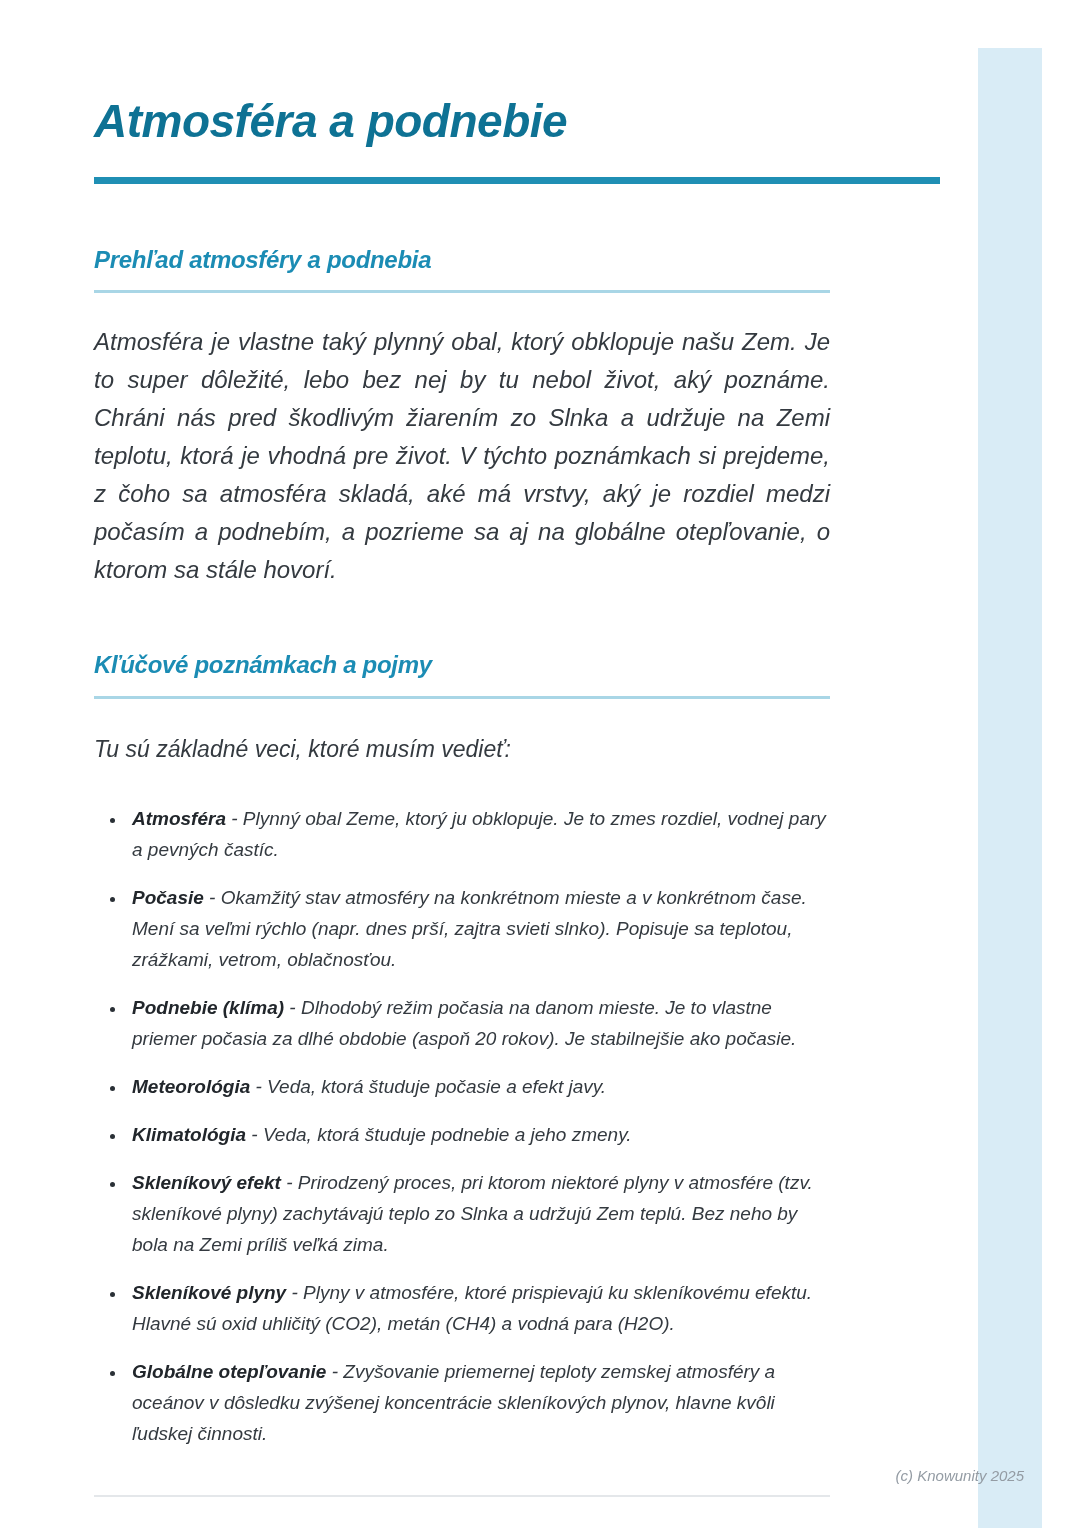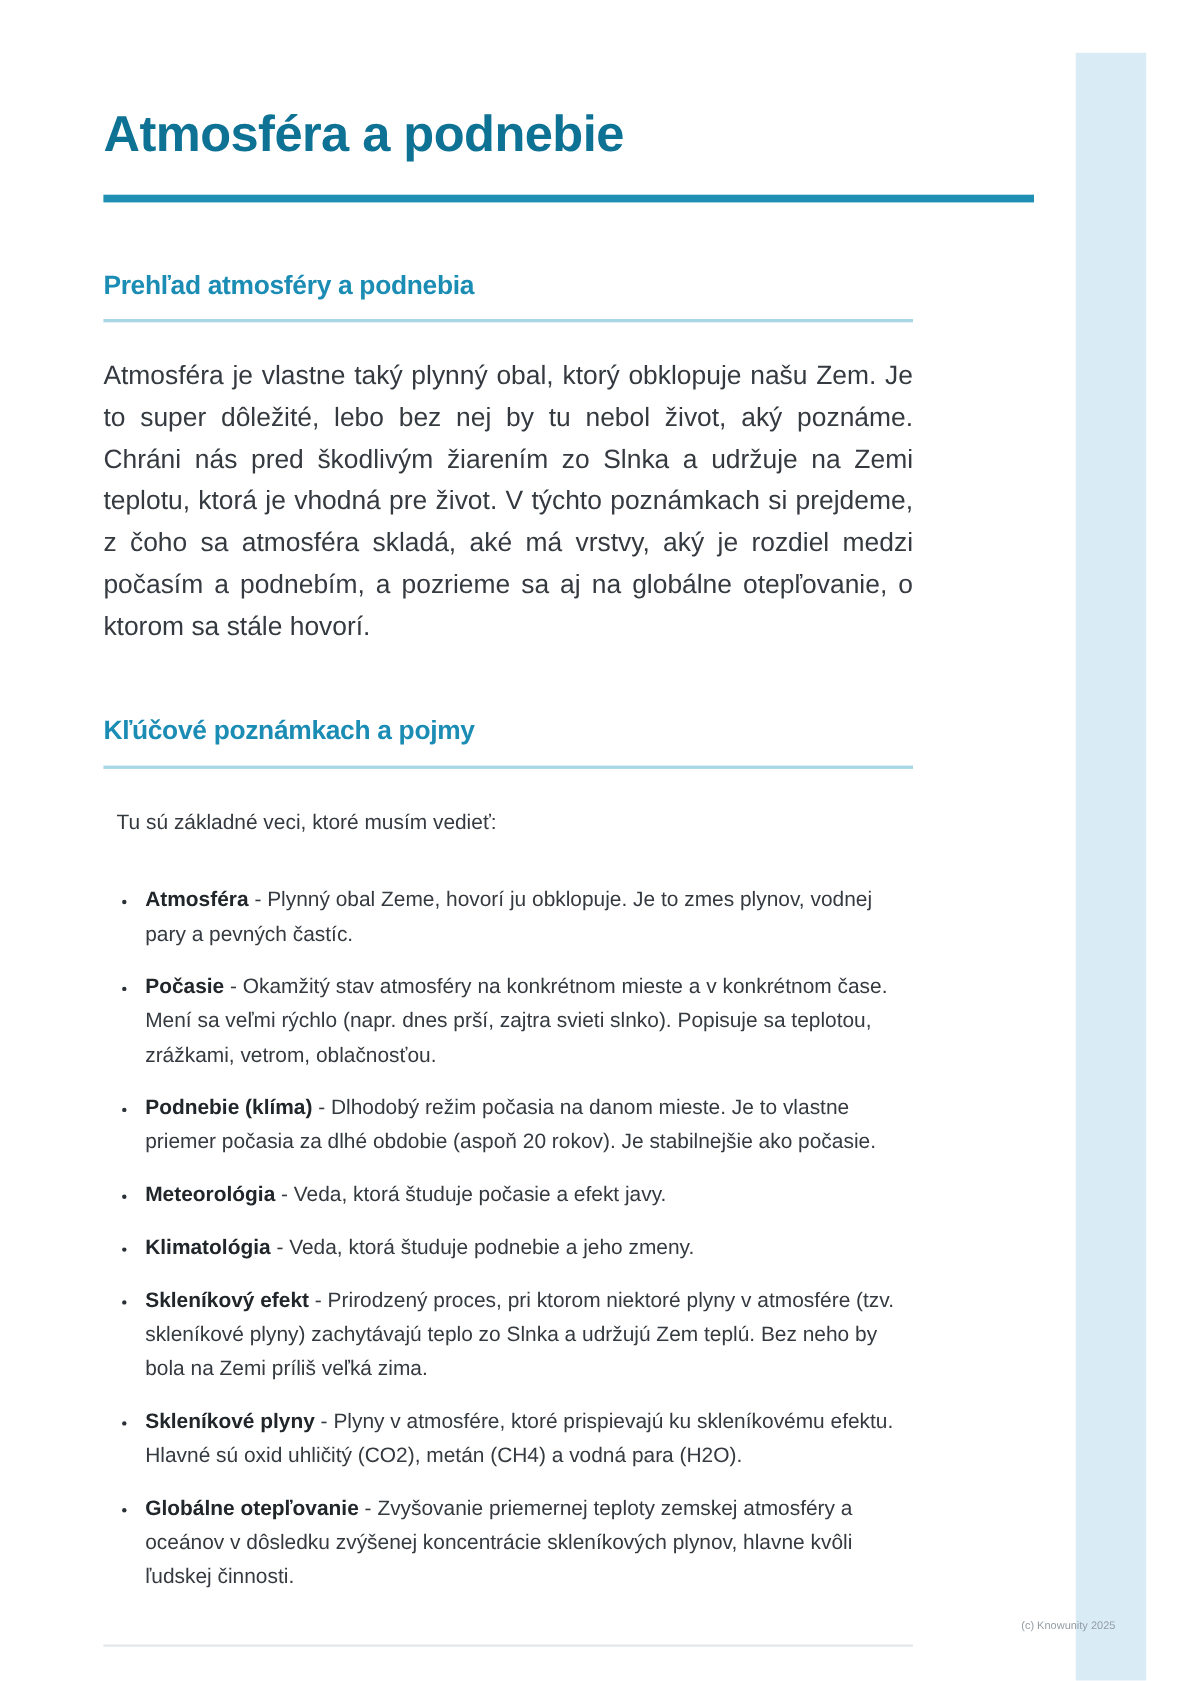--- a/index.html
+++ b/index.html
@@ -15,20 +15,21 @@
   }
   *{box-sizing:border-box;}
   html,body{margin:0;padding:0;background:#ffffff;}
   body{font-family:"Liberation Sans", sans-serif;}
   .page{
     position:relative;
     width:1080px;
     height:1528px;
     background:#ffffff;
     overflow:hidden;
+    font-style:italic;
   }
   .side-stripe{
     position:absolute;
     top:48px;
     right:38px;
     width:64px;
     height:1480px;
     background:var(--stripe);
   }
   .content{
@@ -67,22 +68,22 @@
   .lead-paragraph{
     width:736px;
     margin:30px 0 0 0;
     font-size:24px;
     line-height:38px;
     color:var(--text);
     text-align:justify;
   }
   .list-intro{
     width:736px;
-    margin:36px 0 0 12px;
-    font-size:19px;
+    margin:36px 0 0 0;
+    font-size:23px;
     line-height:28px;
     color:var(--text);
   }
   .definitions-list{
     margin:40px 0 0 0;
     padding:0 0 0 32px;
     width:736px;
     list-style:disc;
   }
   .definitions-list li{
@@ -102,23 +103,23 @@
     margin-top:39px;
   }
   .bottom-divider{
     width:736px;
     height:2px;
     background:var(--divider);
     margin-top:46px;
   }
   .page-footer{
     position:absolute;
-    right:66px;
+    right:56px;
     bottom:44px;
-    font-size:10px;
+    font-size:15px;
     color:var(--footer);
   }
 </style>
 </head>
 <body>
 
 <div class="page">
   <div class="side-stripe"></div>
 
   <div class="content">
@@ -127,21 +128,21 @@
 
     <h2 class="section-heading">Prehľad atmosféry a podnebia</h2>
     <div class="heading-rule"></div>
     <p class="lead-paragraph">Atmosféra je vlastne taký plynný obal, ktorý obklopuje našu Zem. Je to super dôležité, lebo bez nej by tu nebol život, aký poznáme. Chráni nás pred škodlivým žiarením zo Slnka a udržuje na Zemi teplotu, ktorá je vhodná pre život. V týchto poznámkach si prejdeme, z čoho sa atmosféra skladá, aké má vrstvy, aký je rozdiel medzi počasím a podnebím, a pozrieme sa aj na globálne otepľovanie, o ktorom sa stále hovorí.</p>
 
     <h2 class="section-heading">Kľúčové poznámkach a pojmy</h2>
     <div class="heading-rule"></div>
     <p class="list-intro">Tu sú základné veci, ktoré musím vedieť:</p>
 
     <ul class="definitions-list">
-      <li><span class="term">Atmosféra</span><span> - Plynný obal Zeme, hovorí ju obklopuje. Je to zmes plynov, vodnej pary a pevných častíc.</span></li>
+      <li><span class="term">Atmosféra</span><span> - Plynný obal Zeme, ktorý ju obklopuje. Je to zmes rozdiel, vodnej pary a pevných častíc.</span></li>
       <li><span class="term">Počasie</span><span> - Okamžitý stav atmosféry na konkrétnom mieste a v konkrétnom čase. Mení sa veľmi rýchlo (napr. dnes prší, zajtra svieti slnko). Popisuje sa teplotou, zrážkami, vetrom, oblačnosťou.</span></li>
       <li><span class="term">Podnebie (klíma)</span><span> - Dlhodobý režim počasia na danom mieste. Je to vlastne priemer počasia za dlhé obdobie (aspoň 20 rokov). Je stabilnejšie ako počasie.</span></li>
       <li><span class="term">Meteorológia</span><span> - Veda, ktorá študuje počasie a efekt javy.</span></li>
       <li><span class="term">Klimatológia</span><span> - Veda, ktorá študuje podnebie a jeho zmeny.</span></li>
       <li><span class="term">Skleníkový efekt</span><span> - Prirodzený proces, pri ktorom niektoré plyny v atmosfére (tzv. skleníkové plyny) zachytávajú teplo zo Slnka a udržujú Zem teplú. Bez neho by bola na Zemi príliš veľká zima.</span></li>
       <li><span class="term">Skleníkové plyny</span><span> - Plyny v atmosfére, ktoré prispievajú ku skleníkovému efektu. Hlavné sú oxid uhličitý (CO2), metán (CH4) a vodná para (H2O).</span></li>
       <li><span class="term">Globálne otepľovanie</span><span> - Zvyšovanie priemernej teploty zemskej atmosféry a oceánov v dôsledku zvýšenej koncentrácie skleníkových plynov, hlavne kvôli ľudskej činnosti.</span></li>
     </ul>
 
     <div class="bottom-divider"></div>

